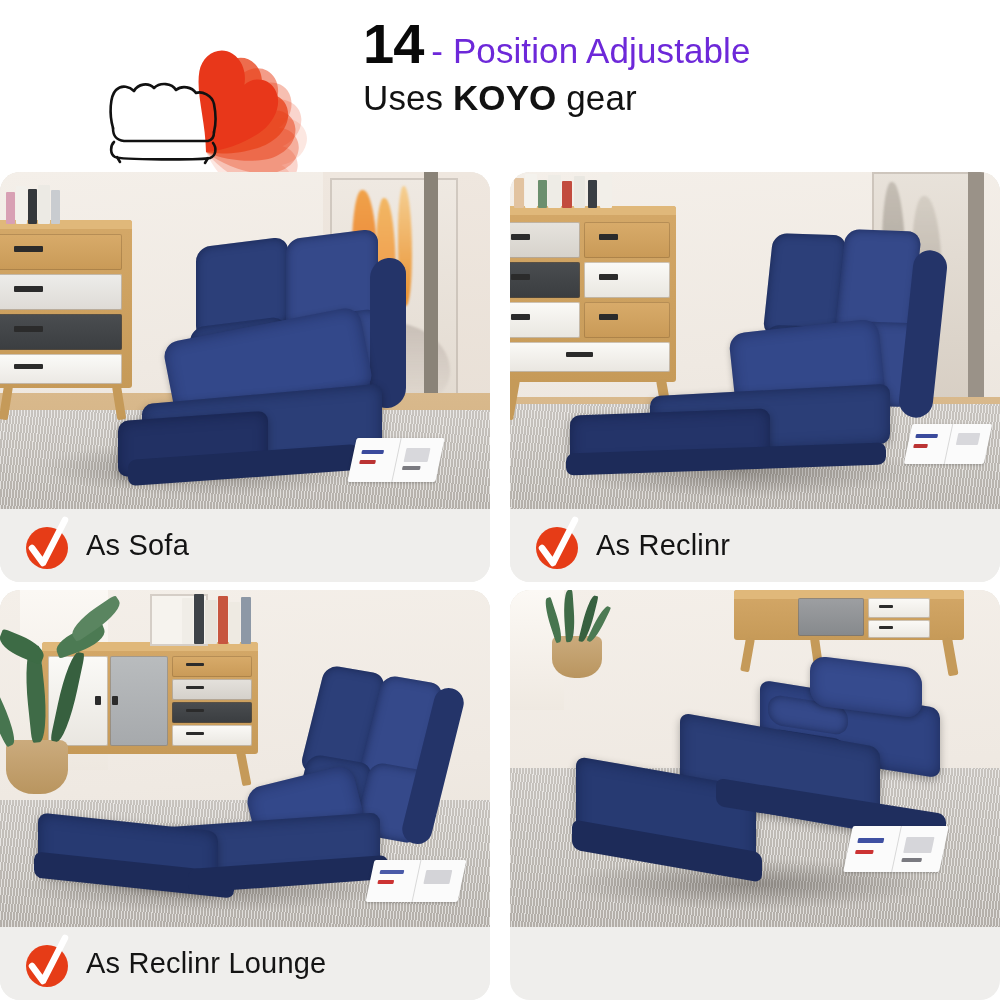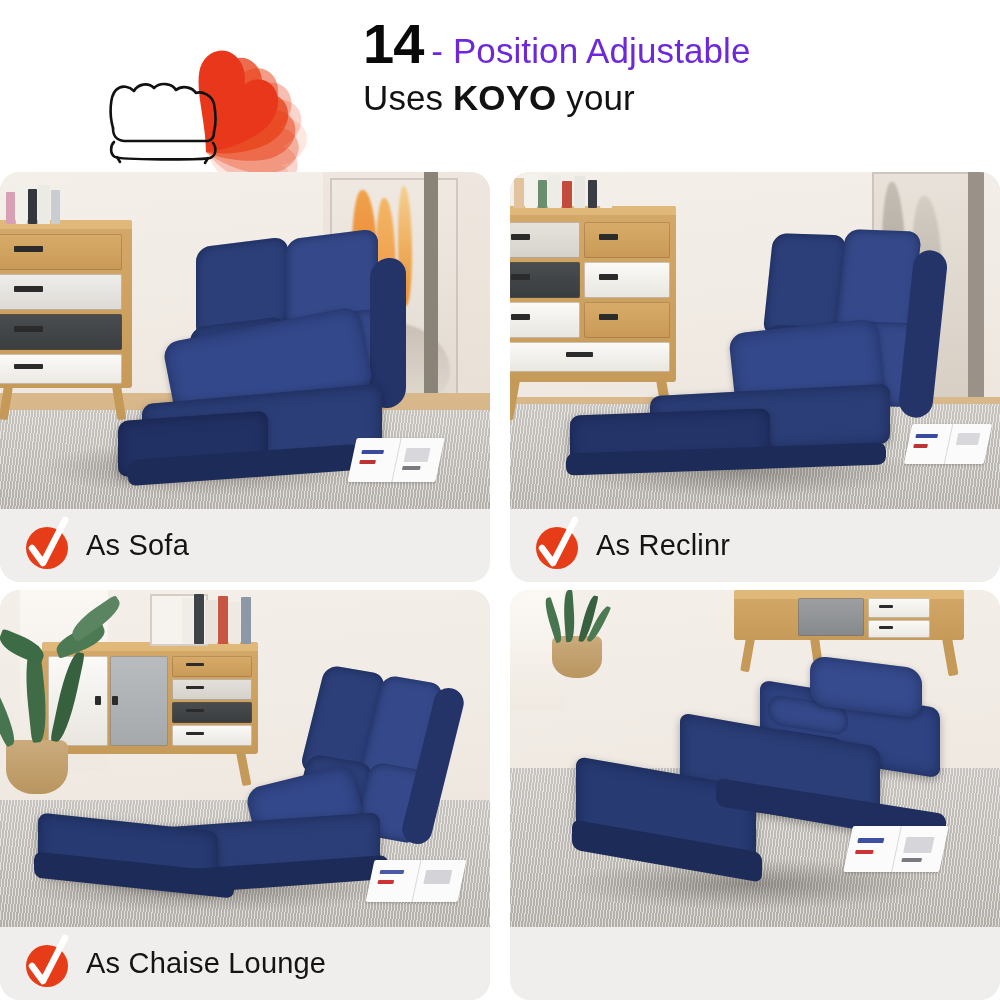--- a/index.html
+++ b/index.html
@@ -139,21 +139,21 @@
         </g>
       </svg>
     </div>
 
     <div class="head-text">
       <div class="head-line hl1">
         <span class="num14">14</span>
         <span class="hl1-rest">- Position Adjustable</span>
       </div>
       <div class="head-line hl2">
-        <span>Uses </span><span class="koyo">KOYO</span><span> your</span>
+        <span>Uses </span><span class="koyo">KOYO</span><span> gear</span>
       </div>
     </div>
   </div>
 
   <div class="grid">
 
     <div class="card c0">
       <div class="photo">
         <div class="wall"></div>
         <div class="wall-right" style="right:0;top:0;width:34%;"></div>
@@ -367,21 +367,21 @@
           <div class="mag-mark" style="left:54px;top:10px;width:26px;height:14px;background:#d4d4d8;"></div>
         </div>
       </div>
       <div class="caption">
         <span class="check-badge">
           <span class="disc"></span>
           <svg viewBox="0 0 46 52">
             <path d="M8,30 L19,45 L41,2" fill="none" stroke="#ffffff" stroke-width="6.5" stroke-linecap="round" stroke-linejoin="round"></path>
           </svg>
         </span>
-        <span class="cap-label">As Chaise Lounge</span>
+        <span class="cap-label">As Reclinr Lounge</span>
       </div>
     </div>
 
     <div class="card c3">
       <div class="photo">
         <div class="wall"></div>
         <div class="floor" style="height:150px;"></div>
         <div class="rug" style="left:-16px;top:178px;width:540px;height:160px;border-radius:10px;"></div>
 
         <div class="art-panel" style="left:0;top:0;width:54px;height:120px;background:linear-gradient(180deg,#fcf9f5,#efe9e1);box-shadow:none;"></div>

